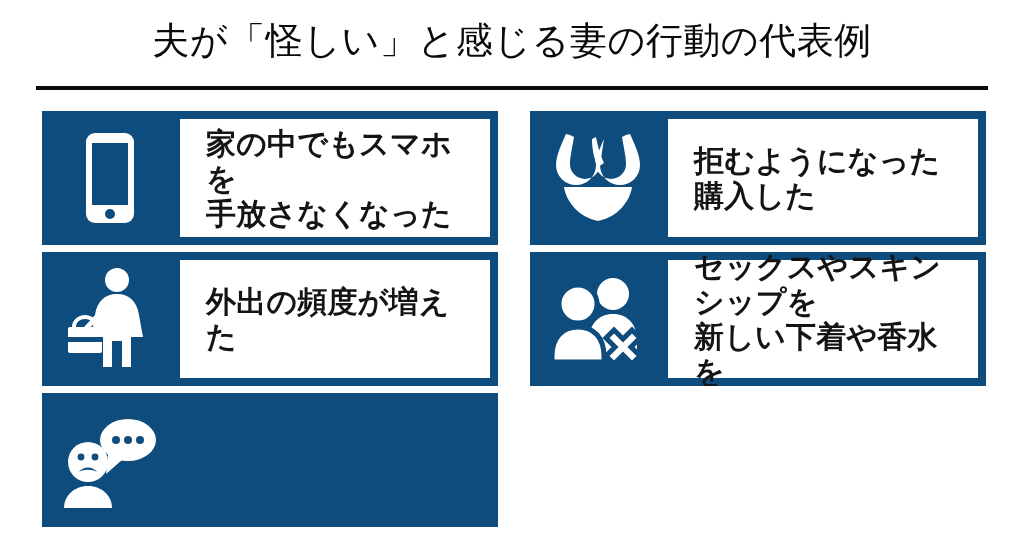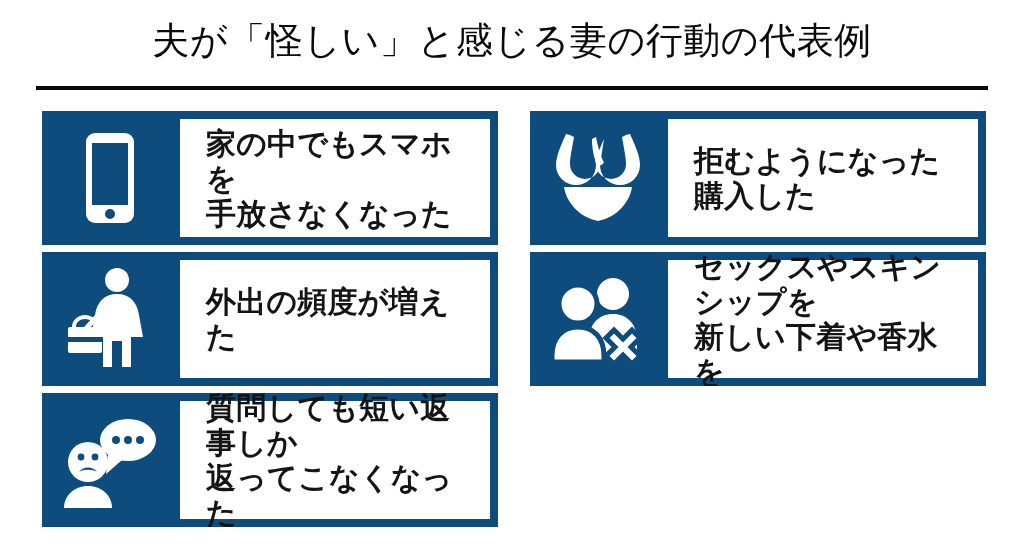--- a/index.html
+++ b/index.html
@@ -219,20 +219,16 @@
               <path d="M48 42 L46 62 L62 48 Z"></path>
             </g>
             <g fill="#0d4c7c">
               <circle cx="56" cy="28" r="4"></circle>
               <circle cx="68" cy="28" r="4"></circle>
               <circle cx="80" cy="28" r="4"></circle>
             </g>
           </svg>
         </span>
       </div>
-      <div class="card-body">
-        <div class="card-text">質問しても短い返事しか
-返ってこなくなった</div>
-      </div>
     </div>
 
   </div>
 </div>
 
 </body></html>

